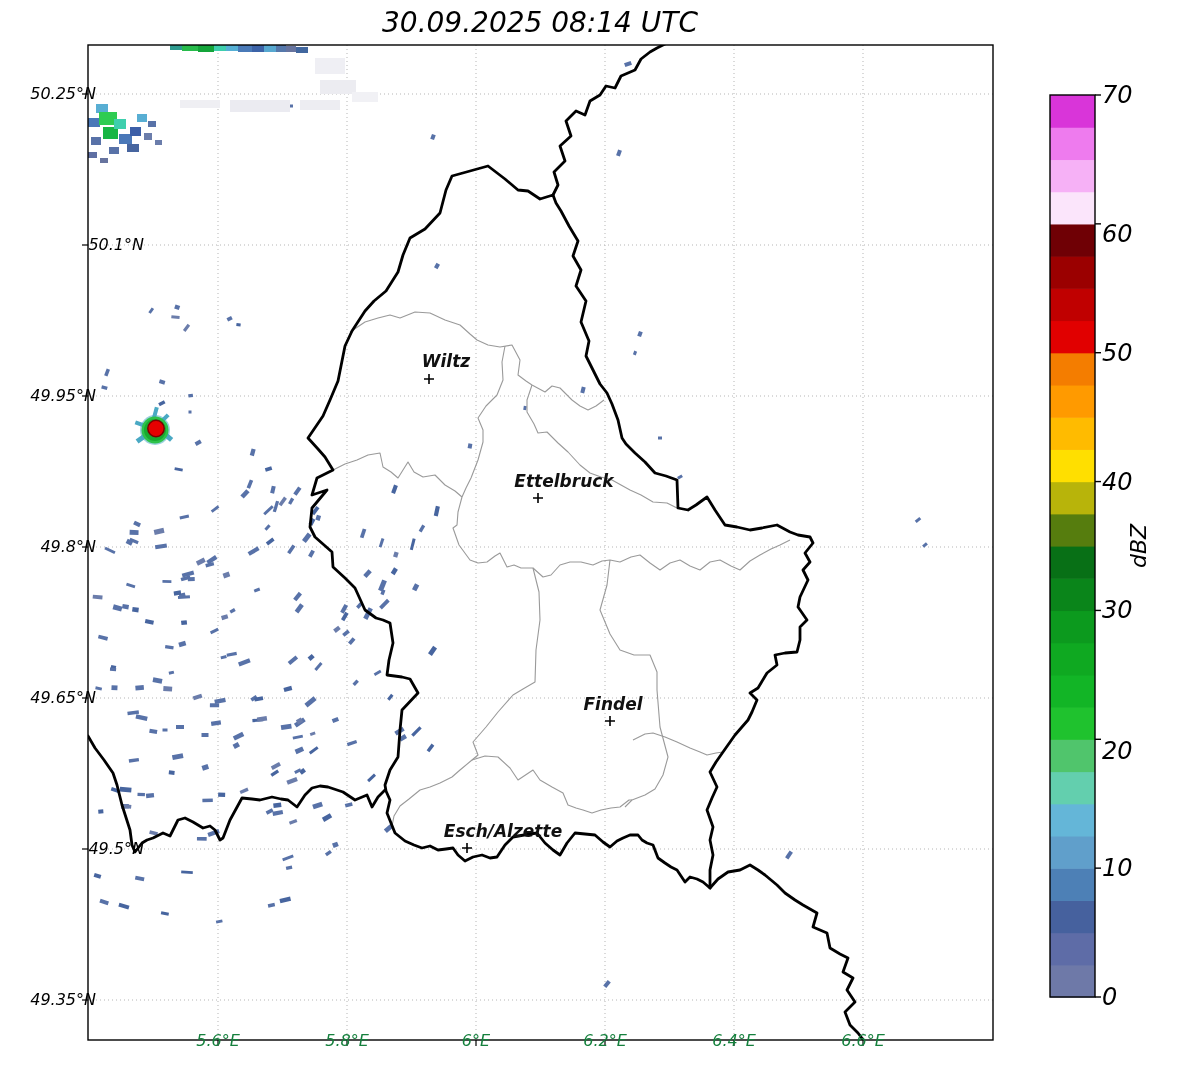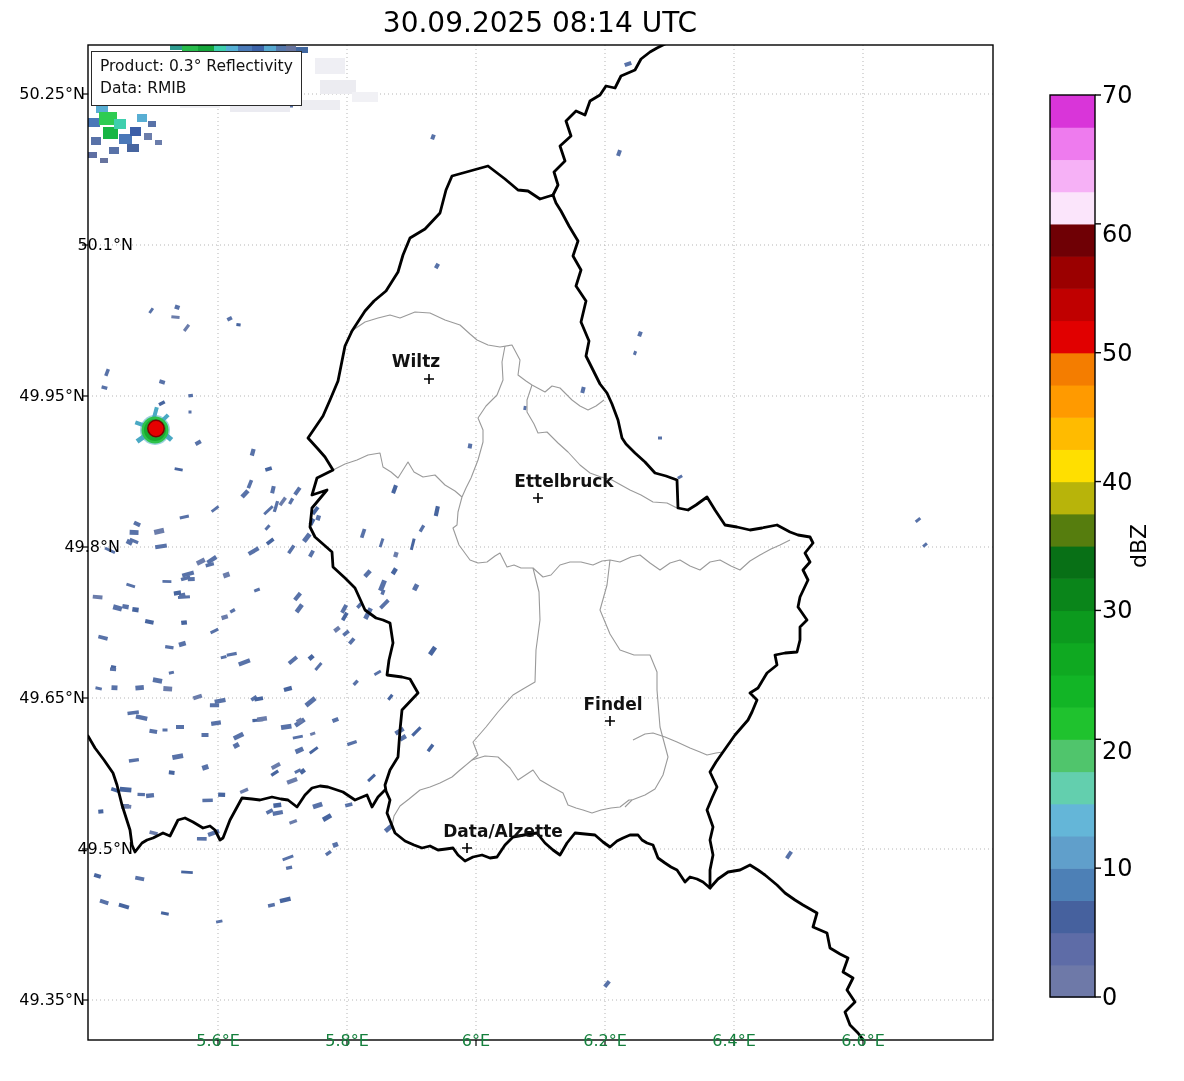--- a/index.html
+++ b/index.html
@@ -1,24 +1,24 @@
 <!DOCTYPE html>
 <html><head>
 <meta charset="utf-8">
 <style>
   html,body{margin:0;padding:0;background:#fff;}
   #figure{position:relative;width:1172px;height:1081px;background:#fff;
-          font-family:"DejaVu Sans","Liberation Sans",sans-serif;overflow:hidden;}
+          font-family:"DejaVu Sans","Liberation Sans",sans-serif;overflow:hidden;font-style:italic;}
   #map-svg{position:absolute;left:0;top:0;}
   .title{position:absolute;top:6px;left:540px;transform:translateX(-50%);
          font-size:28px;color:#000;white-space:nowrap;}
   .infobox{position:absolute;left:91px;top:51px;background:#fff;border:1.4px solid #2a2a2a;
            padding:3px 8px 5px 8px;font-size:15.5px;line-height:1.45;color:#111;z-index:5;}
   .xtick{position:absolute;top:1031px;transform:translateX(-50%);font-size:16px;color:#15803d;white-space:nowrap;}
-  .ytick{position:absolute;left:5px;width:80px;text-align:right;font-size:16px;color:#000;
+  .ytick{position:absolute;left:16px;width:80px;text-align:right;font-size:16px;color:#000;
          height:20px;line-height:20px;white-space:nowrap;}
   .cbtick{position:absolute;left:1102px;font-size:24px;color:#000;height:28px;line-height:28px;}
   .cblabel{position:absolute;left:1138px;top:546px;font-size:22px;color:#000;
            transform:translate(-50%,-50%) rotate(-90deg);transform-origin:center;}
   .citylabel{position:absolute;transform:translate(-50%,-50%);font-size:17px;font-weight:bold;
              color:#111;white-space:nowrap;z-index:4;}
 </style>
 </head>
 <body>
 
@@ -376,53 +376,49 @@
         <line x1="1095" y1="610.4285714285714" x2="1101" y2="610.4285714285714" stroke="#000" stroke-width="1.4"></line>
         <line x1="1095" y1="481.57142857142856" x2="1101" y2="481.57142857142856" stroke="#000" stroke-width="1.4"></line>
         <line x1="1095" y1="352.71428571428567" x2="1101" y2="352.71428571428567" stroke="#000" stroke-width="1.4"></line>
         <line x1="1095" y1="223.8571428571429" x2="1101" y2="223.8571428571429" stroke="#000" stroke-width="1.4"></line>
         <line x1="1095" y1="95" x2="1101" y2="95" stroke="#000" stroke-width="1.4"></line>
       </g>
   </svg>
 
   <div class="title">30.09.2025 08:14 UTC</div>
 
-  <div class="infobox">
-    <div>Product: 0.3° Reflectivity</div>
-    <div>Data: RMIB</div>
-  </div>
 
   <div id="xtick-labels">
       <div class="xtick" style="left: 218px;">5.6°E</div>
       <div class="xtick" style="left: 347px;">5.8°E</div>
       <div class="xtick" style="left: 476px;">6°E</div>
       <div class="xtick" style="left: 605px;">6.2°E</div>
       <div class="xtick" style="left: 734px;">6.4°E</div>
       <div class="xtick" style="left: 863px;">6.6°E</div>
     </div>
   <div id="ytick-labels">
       <div class="ytick" style="top: 84px;">50.25°N</div>
       <div class="ytick" style="top: 235px; padding-left: 48px;">50.1°N</div>
       <div class="ytick" style="top: 386px;">49.95°N</div>
-      <div class="ytick" style="top: 537px; margin-left: 35px;">49.8°N</div>
+      <div class="ytick" style="top: 537px;">49.8°N</div>
       <div class="ytick" style="top: 688px;">49.65°N</div>
       <div class="ytick" style="top: 839px; padding-left: 48px;">49.5°N</div>
       <div class="ytick" style="top: 990px;">49.35°N</div>
     </div>
   <div id="cbtick-labels">
       <div class="cbtick" style="top: 983px;">0</div>
       <div class="cbtick" style="top: 854.143px;">10</div>
       <div class="cbtick" style="top: 725.286px; margin-top: 12px;">20</div>
       <div class="cbtick" style="top: 596.429px;">30</div>
       <div class="cbtick" style="top: 467.571px;">40</div>
       <div class="cbtick" style="top: 338.714px;">50</div>
       <div class="cbtick" style="top: 220px;">60</div>
       <div class="cbtick" style="top: 81px;">70</div>
     </div>
   <div id="city-labels">
-      <div class="citylabel" style="left: 416px; top: 361px;">Wiltz</div>
+      <div class="citylabel" style="left: 446px; top: 361px;">Wiltz</div>
       <div class="citylabel" style="left: 564px; top: 481px;">Ettelbruck</div>
       <div class="citylabel" style="left: 613px; top: 704px;">Findel</div>
-      <div class="citylabel" style="left: 503px; top: 831px;">Data/Alzette</div>
+      <div class="citylabel" style="left: 503px; top: 831px;">Esch/Alzette</div>
     </div>
 
   <div class="cblabel">dBZ</div>
 </div>
 
 </body></html>

